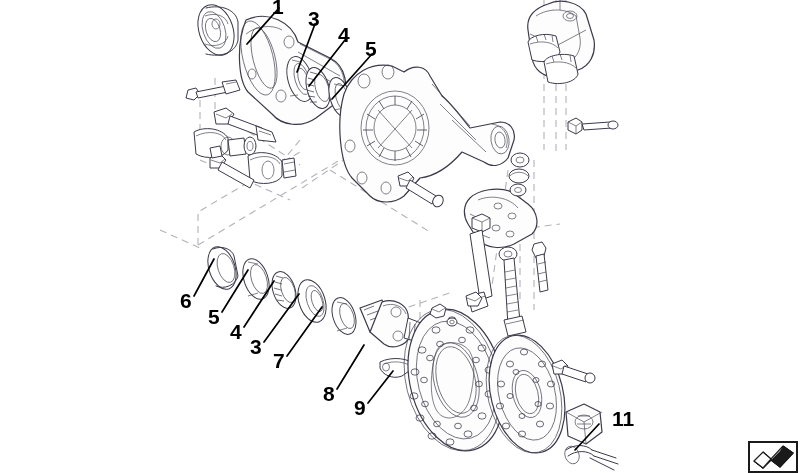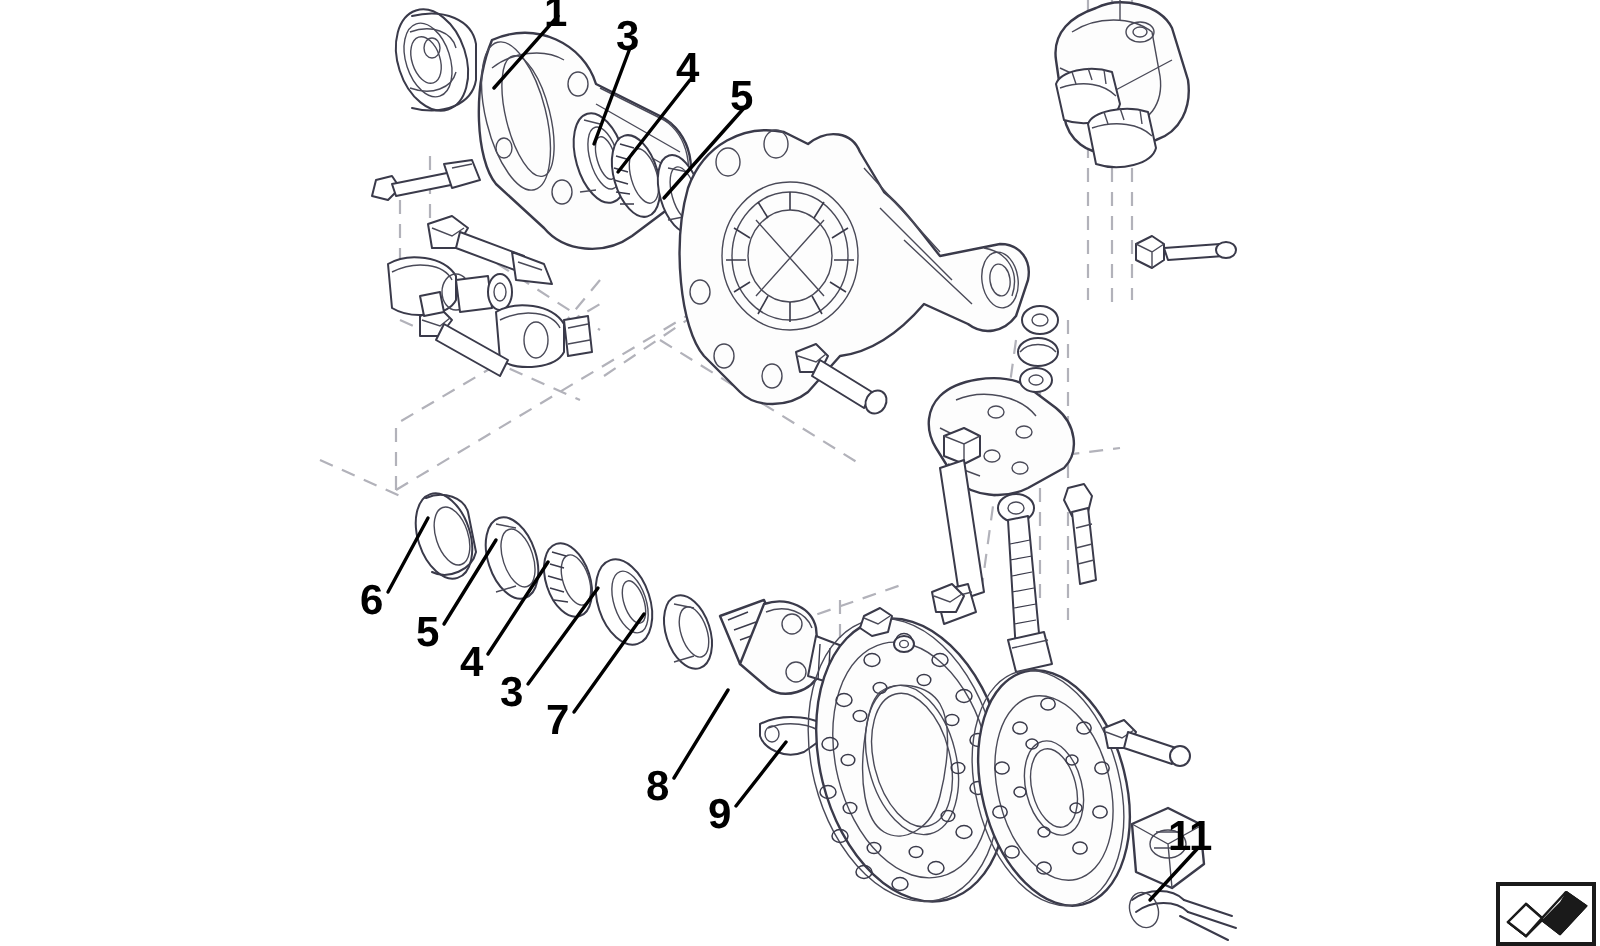--- a/index.html
+++ b/index.html
@@ -414,21 +414,21 @@
   <div class="callout" style="left:338px;top:24px;">4</div>
   <div class="callout" style="left:365px;top:38px;">5</div>
 
   <div class="callout" style="left:180px;top:290px;">6</div>
   <div class="callout" style="left:208px;top:306px;">5</div>
   <div class="callout" style="left:230px;top:321px;">4</div>
   <div class="callout" style="left:250px;top:336px;">3</div>
   <div class="callout" style="left:273px;top:350px;">7</div>
   <div class="callout" style="left:323px;top:383px;">8</div>
   <div class="callout" style="left:354px;top:397px;">9</div>
-  <div class="callout" style="left:584px;top:408px;">11</div>
+  <div class="callout" style="left:612px;top:408px;">11</div>
 
   <div id="logo-box">
     <svg width="46" height="28" viewBox="0 0 46 28">
       <path d="M4,18 L13,9 L21,16 L33,3 L43,10 L30,24 L21,17 L13,25 Z" fill="#1a1a1a" stroke="#1a1a1a" stroke-width="1" stroke-linejoin="round"></path>
       <path d="M4,18 L13,25 L21,17 L30,24 L43,10 L33,3" fill="#ffffff" stroke="#1a1a1a" stroke-width="1.2" stroke-linejoin="round"></path>
       <path d="M33,3 L43,10 L30,24 L21,17 L13,25 L4,18" fill="none" stroke="#1a1a1a" stroke-width="1.2"></path>
       <path d="M13,9 L21,16 L33,3" fill="none" stroke="#1a1a1a" stroke-width="1.2"></path>
       <path d="M21,16 L21,17 M13,9 L13,25 M33,3 L30,24" fill="none" stroke="#1a1a1a" stroke-width="1"></path>
       <path d="M33,3 L43,10 L30,24 L21,17 L30,8 Z" fill="#1a1a1a"></path>
       <path d="M4,18 L13,9 L21,16 L13,25 Z" fill="#ffffff" stroke="#1a1a1a" stroke-width="1.2"></path>

